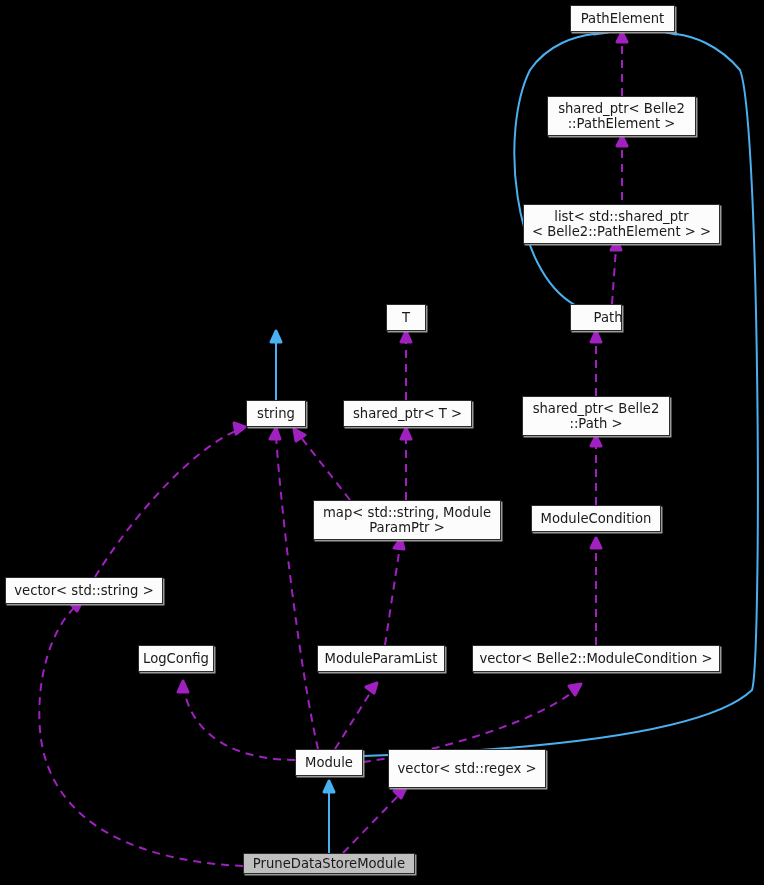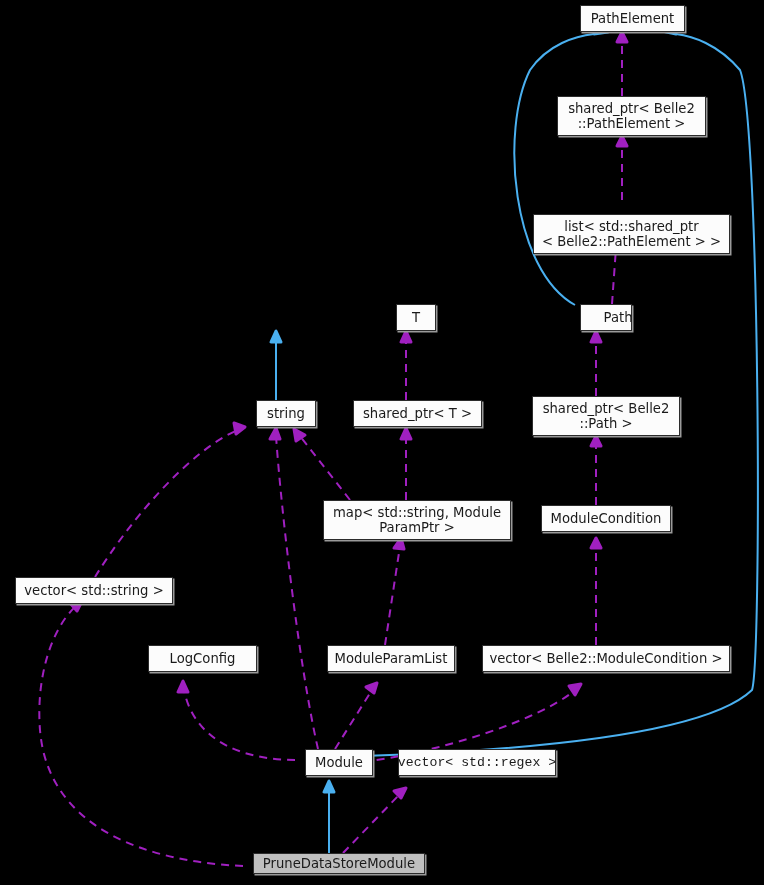--- a/index.html
+++ b/index.html
@@ -5,21 +5,21 @@
   html,body{margin:0;padding:0;background:#000;}
   body{width:764px;height:885px;position:relative;overflow:hidden;
        font-family:"DejaVu Sans","Liberation Sans",sans-serif;}
   #stage{position:absolute;left:0;top:0;width:764px;height:885px;}
   svg#edges{position:absolute;left:0;top:0;width:764px;height:885px;}
   .node{position:absolute;box-sizing:border-box;
         background:#fcfcfc;border:1px solid #2b2b2b;
         box-shadow:1.5px 1.5px 0 0 #9a9a9a;
         display:flex;align-items:center;justify-content:center;
         text-align:center;color:#1a1a1a;font-size:13.2px;line-height:15px;
-        white-space:pre;letter-spacing:0px;margin-left:10px;}
+        white-space:pre;letter-spacing:0px;}
   .node.highlight{background:#bfbfbf;}
   .node .lbl{display:block;padding:0 6px;}
 </style>
 </head>
 <body>
 
 <div id="stage">
   <svg id="edges" viewBox="0 0 764 885">
       <path d="M575,305 C512,270 500,130 530,70 C548,44 576,36 594,34" fill="none" stroke="#4ab0f0" stroke-width="2"></path>
       <path d="M594,34 l14,-2 l-6,-7 z" fill="#4ab0f0" stroke="#4ab0f0" stroke-width="3" stroke-linejoin="round"></path>
@@ -60,31 +60,31 @@
       <path d="M329,853 L329,790" fill="none" stroke="#4ab0f0" stroke-width="2"></path>
       <path d="M329,781 l-5,11 l10,0 z" fill="#4ab0f0" stroke="#4ab0f0" stroke-width="3" stroke-linejoin="round"></path>
       <path d="M343,853 L400,794" fill="none" stroke="#a020c0" stroke-width="2" stroke-dasharray="8,6"></path>
       <path d="M406,788 l-12,3 l7,7 z" fill="#a020c0" stroke="#a020c0" stroke-width="3" stroke-linejoin="round"></path>
       <path d="M243,866 C150,862 48,830 40,730 C36,680 50,630 76,606" fill="none" stroke="#a020c0" stroke-width="2" stroke-dasharray="8,6"></path>
       <path d="M82,601 l-12,2 l7,8 z" fill="#a020c0" stroke="#a020c0" stroke-width="3" stroke-linejoin="round"></path>
     </svg>
 <div class="node" style="left: 570px; top: 5px; width: 105px; height: 27px;"><span class="lbl">PathElement</span></div>
     <div class="node" style="left: 547px; top: 96px; width: 149px; height: 40px;"><span class="lbl">shared_ptr&lt; Belle2
 ::PathElement &gt;</span></div>
-    <div class="node" style="left: 523px; top: 214px; width: 197px; height: 40px;"><span class="lbl">list&lt; std::shared_ptr
+    <div class="node" style="left: 523px; top: 204px; width: 197px; height: 40px;"><span class="lbl">list&lt; std::shared_ptr
 &lt; Belle2::PathElement &gt; &gt;</span></div>
     <div class="node" style="left: 386px; top: 304px; width: 40px; height: 27px;"><span class="lbl">T</span></div>
     <div class="node" style="left: 570px; top: 304px; width: 52px; height: 27px; padding-left: 24px;"><span class="lbl">Path</span></div>
     <div class="node" style="left: 246px; top: 400px; width: 60px; height: 27px;"><span class="lbl">string</span></div>
     <div class="node" style="left: 343px; top: 400px; width: 129px; height: 27px;"><span class="lbl">shared_ptr&lt; T &gt;</span></div>
     <div class="node" style="left: 522px; top: 396px; width: 148px; height: 40px;"><span class="lbl">shared_ptr&lt; Belle2
 ::Path &gt;</span></div>
     <div class="node" style="left: 313px; top: 500px; width: 188px; height: 40px;"><span class="lbl">map&lt; std::string, Module
 ParamPtr &gt;</span></div>
     <div class="node" style="left: 531px; top: 505px; width: 130px; height: 27px;"><span class="lbl">ModuleCondition</span></div>
     <div class="node" style="left: 5px; top: 577px; width: 158px; height: 27px;"><span class="lbl">vector&lt; std::string &gt;</span></div>
-    <div class="node" style="left: 138px; top: 645px; width: 109px; height: 27px;"><span class="lbl">LogConfig</span></div>
+    <div class="node" style="left: 138px; top: 645px; width: 76px; height: 27px;"><span class="lbl">LogConfig</span></div>
     <div class="node" style="left: 317px; top: 645px; width: 128px; height: 27px;"><span class="lbl">ModuleParamList</span></div>
     <div class="node" style="left: 472px; top: 645px; width: 248px; height: 27px;"><span class="lbl">vector&lt; Belle2::ModuleCondition &gt;</span></div>
     <div class="node" style="left: 295px; top: 749px; width: 68px; height: 27px;"><span class="lbl">Module</span></div>
-    <div class="node" style="left: 388px; top: 749px; width: 158px; height: 27px; font-family: Liberation Mono, monospace;"><span class="lbl">vector&lt; std::regex &gt;</span></div>
+    <div class="node" style="left: 388px; top: 749px; width: 158px; height: 39px;"><span class="lbl">vector&lt; std::regex &gt;</span></div>
     <div class="node highlight" style="left: 243px; top: 853px; width: 172px; height: 21px;"><span class="lbl">PruneDataStoreModule</span></div>
   </div>
 
 </body></html>

